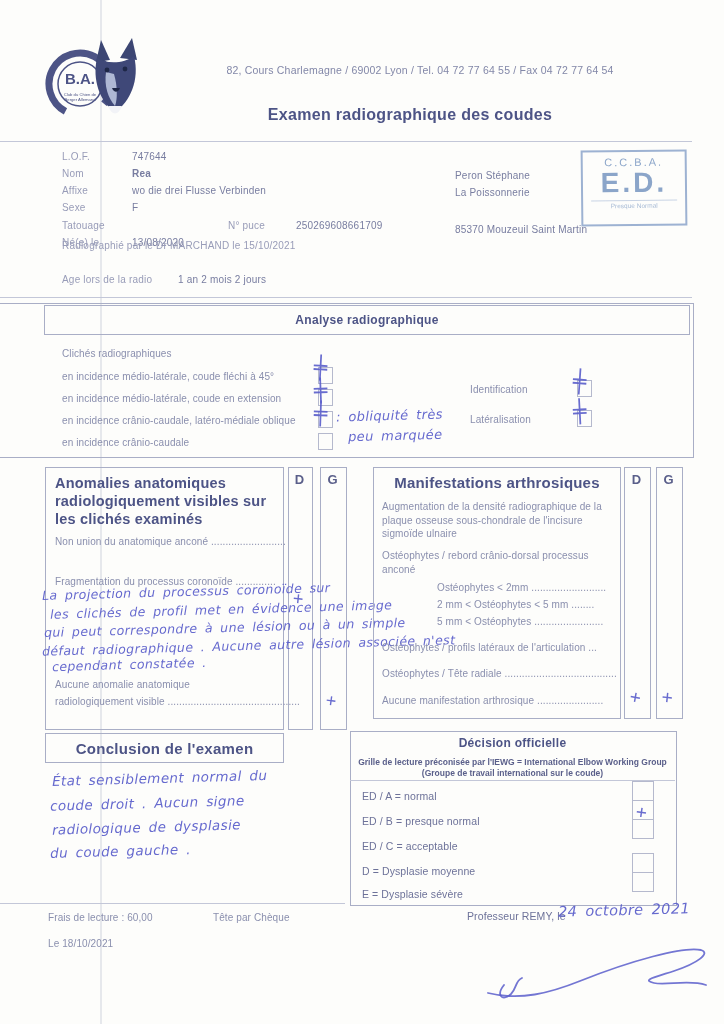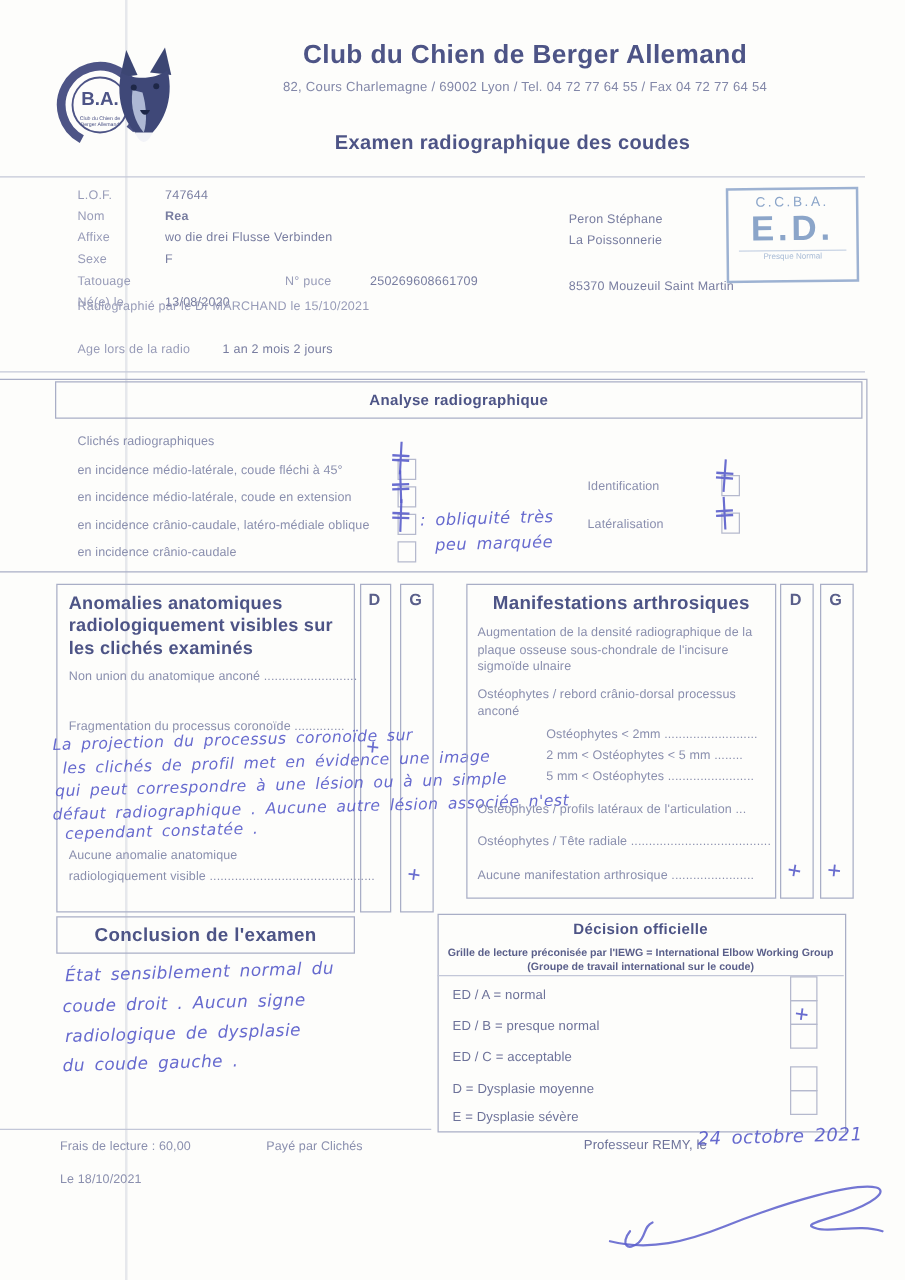--- a/index.html
+++ b/index.html
@@ -51,21 +51,20 @@
         <path d="M53,30 C48,52 56,74 71,84 C86,74 96,52 90,28 C80,36 62,36 53,30 Z" fill="#3f4878"></path>
         <path d="M62,44 C60,58 64,70 71,78 C74,70 73,56 70,46 Z" fill="#aeb8d4"></path>
         <path d="M64,78 C68,88 74,88 78,78 Z" fill="#f2f3f7"></path>
         <circle cx="63" cy="42" r="2.4" fill="#1e2747"></circle>
         <circle cx="81" cy="41" r="2.4" fill="#1e2747"></circle>
         <path d="M68,60 C70,65 74,65 76,60 Z" fill="#1e2747"></path>
       </g>
     </svg>
   </div>
 
-  <div class="abs h-club" style="left:180px;top:32px;width:480px;">Club du Chien de Berger Allemand</div>
   <div class="abs h-addr" style="left:180px;top:64px;width:480px;">82, Cours Charlemagne  /  69002 Lyon  /  Tel. 04 72 77 64 55  /  Fax  04 72 77 64 54</div>
   <div class="abs h-doc" style="left:180px;top:106px;width:460px;">Examen radiographique des coudes</div>
 
   <div class="rule" style="left:0;top:141px;width:692px;"></div>
   <div class="rule" style="left:0;top:297px;width:692px;"></div>
 
   <div class="abs lbl" style="left:62px;top:151px;">L.O.F.</div>
   <div class="abs val" style="left:132px;top:151px;">747644</div>
   <div class="abs lbl" style="left:62px;top:168px;">Nom</div>
   <div class="abs val" style="left:132px;top:168px;font-weight:bold;">Rea</div>
@@ -197,21 +196,21 @@
     <div class="dcell"></div>
   </div>
   <span class="mark" style="left:636px;top:801px;font-size:18px;transform:rotate(8deg);">+</span>
   <div class="abs" style="left:632px;top:854px;">
     <div class="dcell"></div>
     <div class="dcell"></div>
   </div>
 
   <div class="rule" style="left:0;top:903px;width:345px;"></div>
   <div class="abs item" style="left:48px;top:912px;color:#8a8fae;">Frais de lecture : 60,00</div>
-  <div class="abs item" style="left:213px;top:912px;color:#8a8fae;">Payé par Clichés</div>
+  <div class="abs item" style="left:213px;top:912px;color:#8a8fae;">Tête par Chèque</div>
   <div class="abs item" style="left:467px;top:910px;font-size:10.5px;color:#6d7299;">Professeur REMY, le</div>
   <span class="hw" style="left:558px;top:902px;font-size:14.5px;">24  octobre  2021</span>
   <div class="abs item" style="left:48px;top:938px;color:#8a8fae;">Le 18/10/2021</div>
 
   <div class="abs" style="left:478px;top:935px;">
     <svg width="240" height="75" viewBox="0 0 240 75">
       <path d="M10,58 C42,66 72,58 102,46 C152,26 206,11 223,15 C233,18 220,28 196,36 C174,43 164,45 176,48 C188,51 210,44 228,50" fill="none" stroke="#5a5ecb" stroke-width="1.8" stroke-linecap="round" opacity=".85"></path>
       <path d="M26,50 C18,60 24,67 33,59 C39,53 37,46 44,43" fill="none" stroke="#5a5ecb" stroke-width="1.8" stroke-linecap="round" opacity=".85"></path>
     </svg>
   </div>

